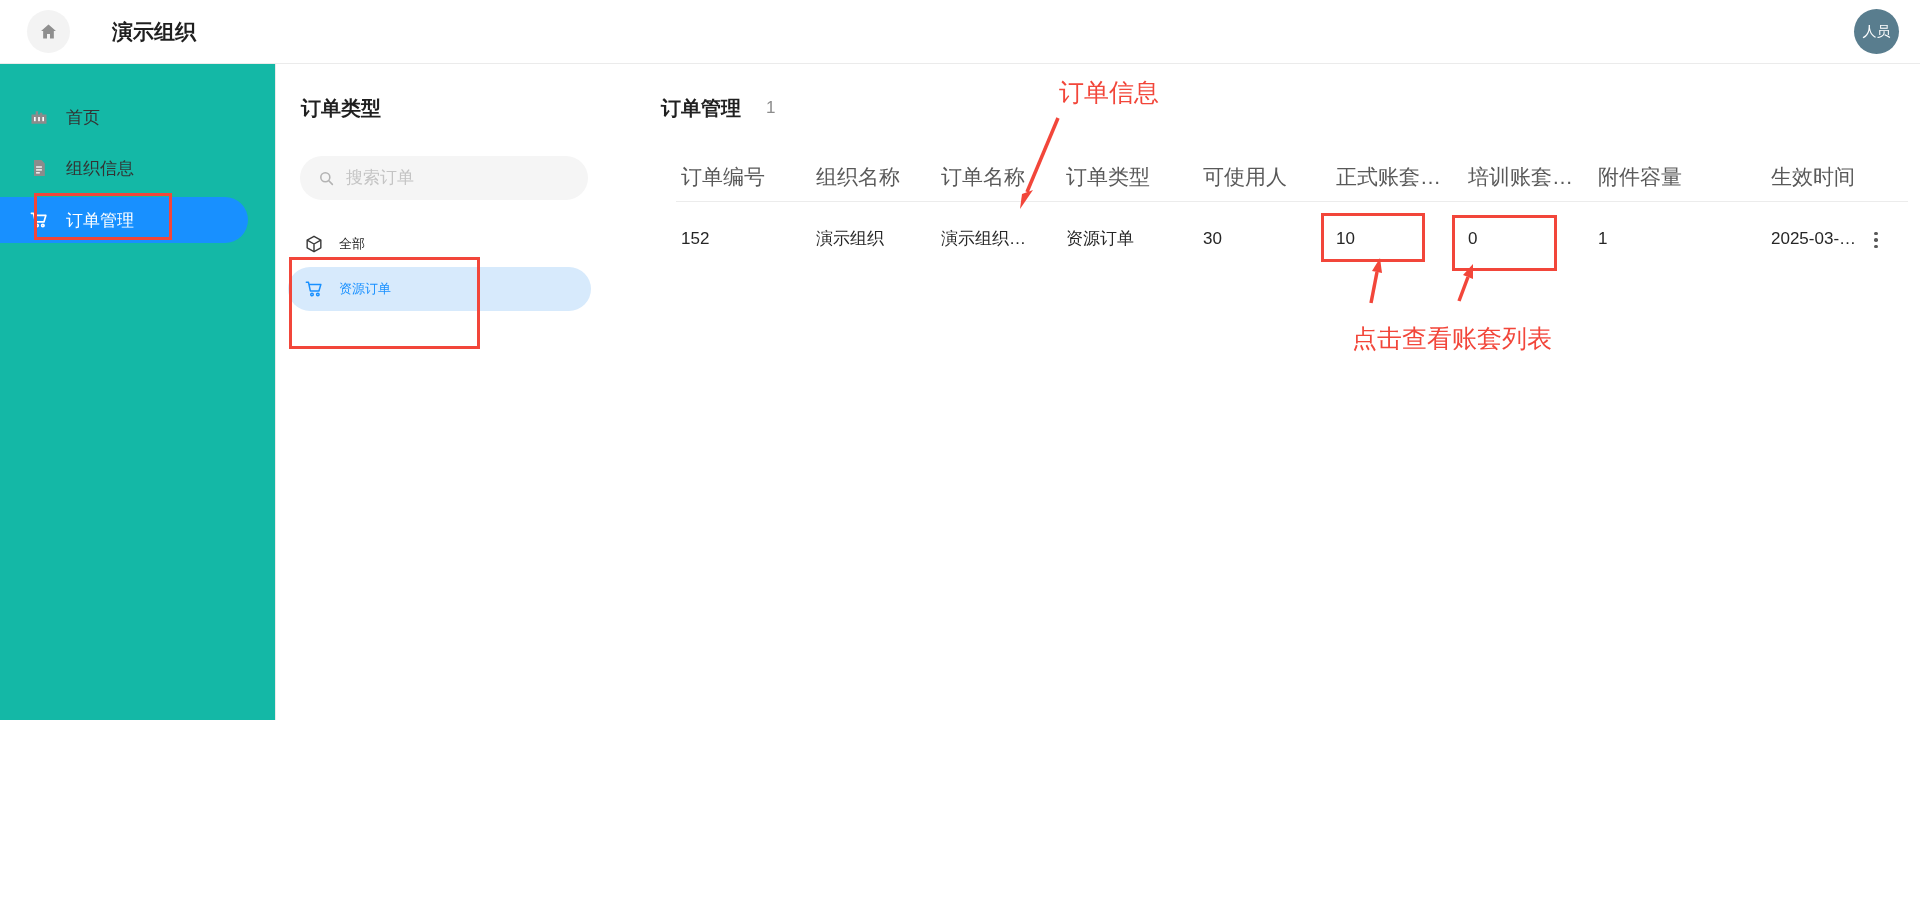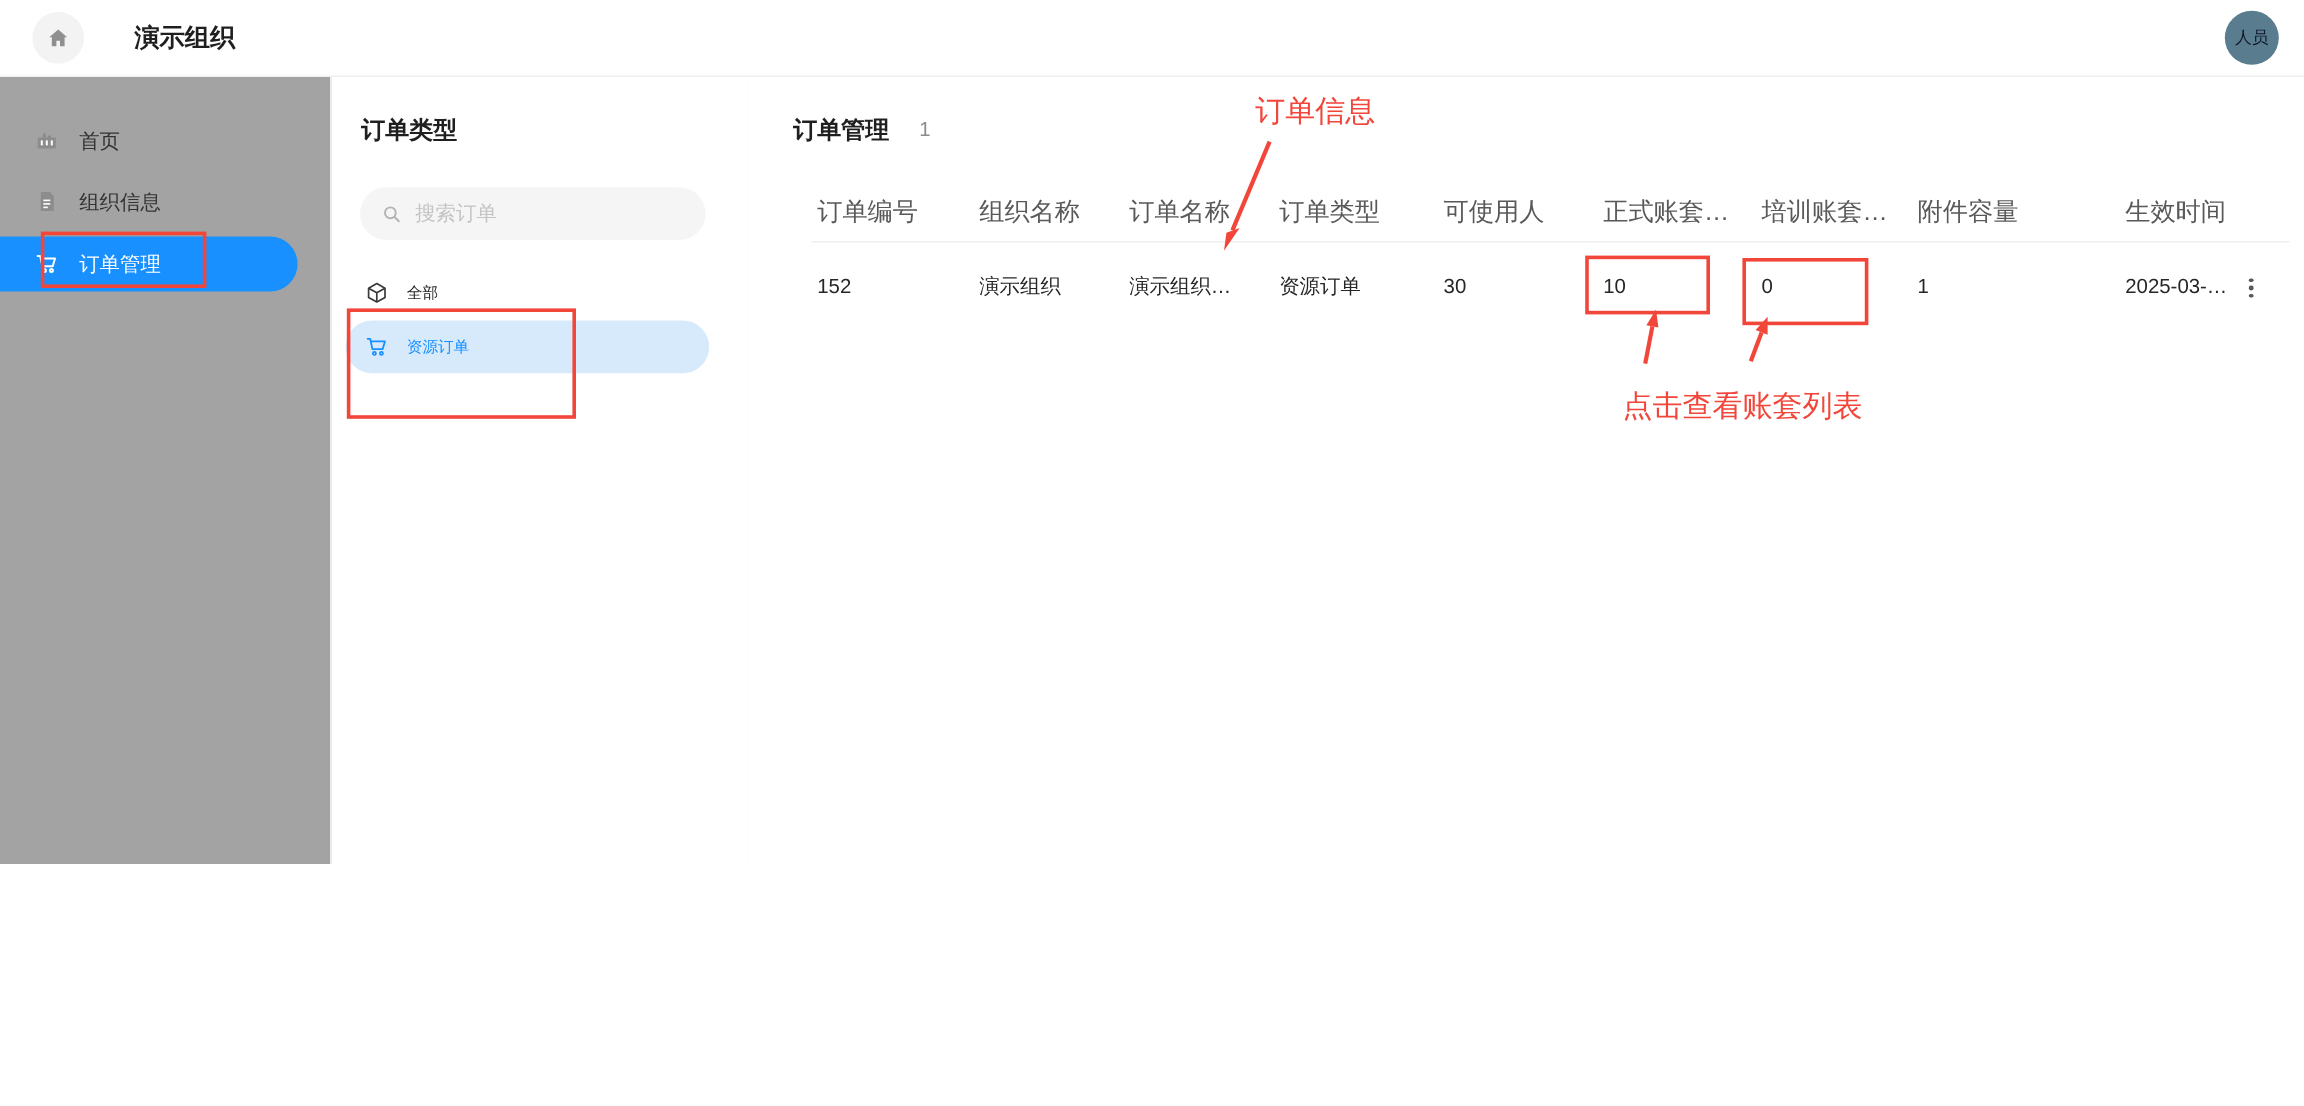--- a/index.html
+++ b/index.html
@@ -6,24 +6,24 @@
     --accent:#1890ff; --accent-light:#d7eafc; --red:#f2463a; --avatar:#597d8e;
   }
   *{margin:0;padding:0;box-sizing:border-box}
   body{font-family:"Liberation Sans","DejaVu Sans",sans-serif;background:#fff}
   .page{position:relative;width:1920px;height:720px;background:#fff;overflow:hidden}
 
   
   .app-header{position:absolute;top:0;left:0;right:0;height:64px;background:#fff;border-bottom:1px solid #ebebeb;z-index:5}
   .home-btn{position:absolute;left:27px;top:10px;width:43px;height:43px;border-radius:50%;background:#f3f3f3;display:flex;align-items:center;justify-content:center;cursor:pointer}
   .org-title{position:absolute;left:112px;top:0;line-height:64px;font-size:21px;font-weight:bold;color:#1f1f1f}
-  .avatar{position:absolute;right:21px;top:9px;width:45px;height:45px;border-radius:50%;background:var(--avatar);color:#0f172a;font-size:14px;display:flex;align-items:center;justify-content:center;cursor:pointer}
-
-  
-  .sidebar{position:absolute;top:64px;left:0;width:276px;bottom:0;background:#a3a3a3;border-right:1px solid #eaeaea}
+  .avatar{position:absolute;right:21px;top:9px;width:45px;height:45px;border-radius:50%;background:var(--avatar);color:#ffffff;font-size:14px;display:flex;align-items:center;justify-content:center;cursor:pointer}
+
+  
+  .sidebar{position:absolute;top:64px;left:0;width:276px;bottom:0;background:#14b8a6;border-right:1px solid #eaeaea}
   .side-item{position:absolute;left:0;width:248px;height:46px;display:flex;align-items:center;padding-left:29px;gap:17px;font-size:17px;color:#333;cursor:pointer;white-space:nowrap}
   .side-item .icn{display:flex;width:20px;height:20px;color:#8c8c8c}
   .side-item.active{background:var(--accent);border-radius:0 23px 23px 0;color:#fff}
   .side-item.active .icn{color:#fff}
   #side1{top:30px}#side2{top:81px}#side3{top:133px}#side4{top:181px}
 
   
   .panel{position:absolute;top:64px;left:277px;width:347px;bottom:0;background:#fff}
   .panel-title{position:absolute;left:24px;top:31px;font-size:20px;font-weight:bold;color:#1f1f1f}
   .search{position:absolute;left:23px;top:92px;width:288px;height:44px;border-radius:22px;background:#f5f5f5;display:flex;align-items:center;padding-left:17px;gap:10px}
@@ -44,21 +44,21 @@
   .th{position:absolute;top:98px;height:30px;line-height:30px;font-size:21px;color:#595959;white-space:nowrap}
   .head-line{position:absolute;left:52px;top:137px;width:1232px;height:1px;background:#ececec}
   .td{position:absolute;top:160px;height:30px;line-height:30px;font-size:17px;color:#262626;white-space:nowrap}
   .c1{left:57px}.c2{left:192px}.c3{left:317px}.c4{left:442px}.c5{left:579px}
   .c6{left:712px}.c7{left:844px}.c8{left:974px}.c9{left:1147px}
   .kebab{position:absolute;left:1242px;top:163px;width:20px;height:26px;display:flex;flex-direction:column;align-items:center;justify-content:center;gap:3px;cursor:pointer}
   .kebab i{width:3.5px;height:3.5px;border-radius:50%;background:#595959}
 
   
   .ann{position:absolute;font-size:25px;color:var(--red);z-index:46;white-space:nowrap}
-  .ann-order-info{left:422px;top:12px}
+  .ann-order-info{left:435px;top:12px}
   .ann-click-view{left:728px;top:258px}
   .rb{position:absolute;border:3px solid var(--red);z-index:44;pointer-events:none}
   #rb1{left:34px;top:193px;width:138px;height:47px}
   #rb2{left:289px;top:257px;width:191px;height:92px}
   #rb3{left:1321px;top:213px;width:104px;height:49px}
   #rb4{left:1452px;top:215px;width:105px;height:56px}
   .arrows{position:absolute;left:0;top:0;width:1920px;height:922px;z-index:45;pointer-events:none}
   .arrows line{stroke:var(--red);stroke-width:3.5}
   .arrows polygon{fill:var(--red)}
 </style>

